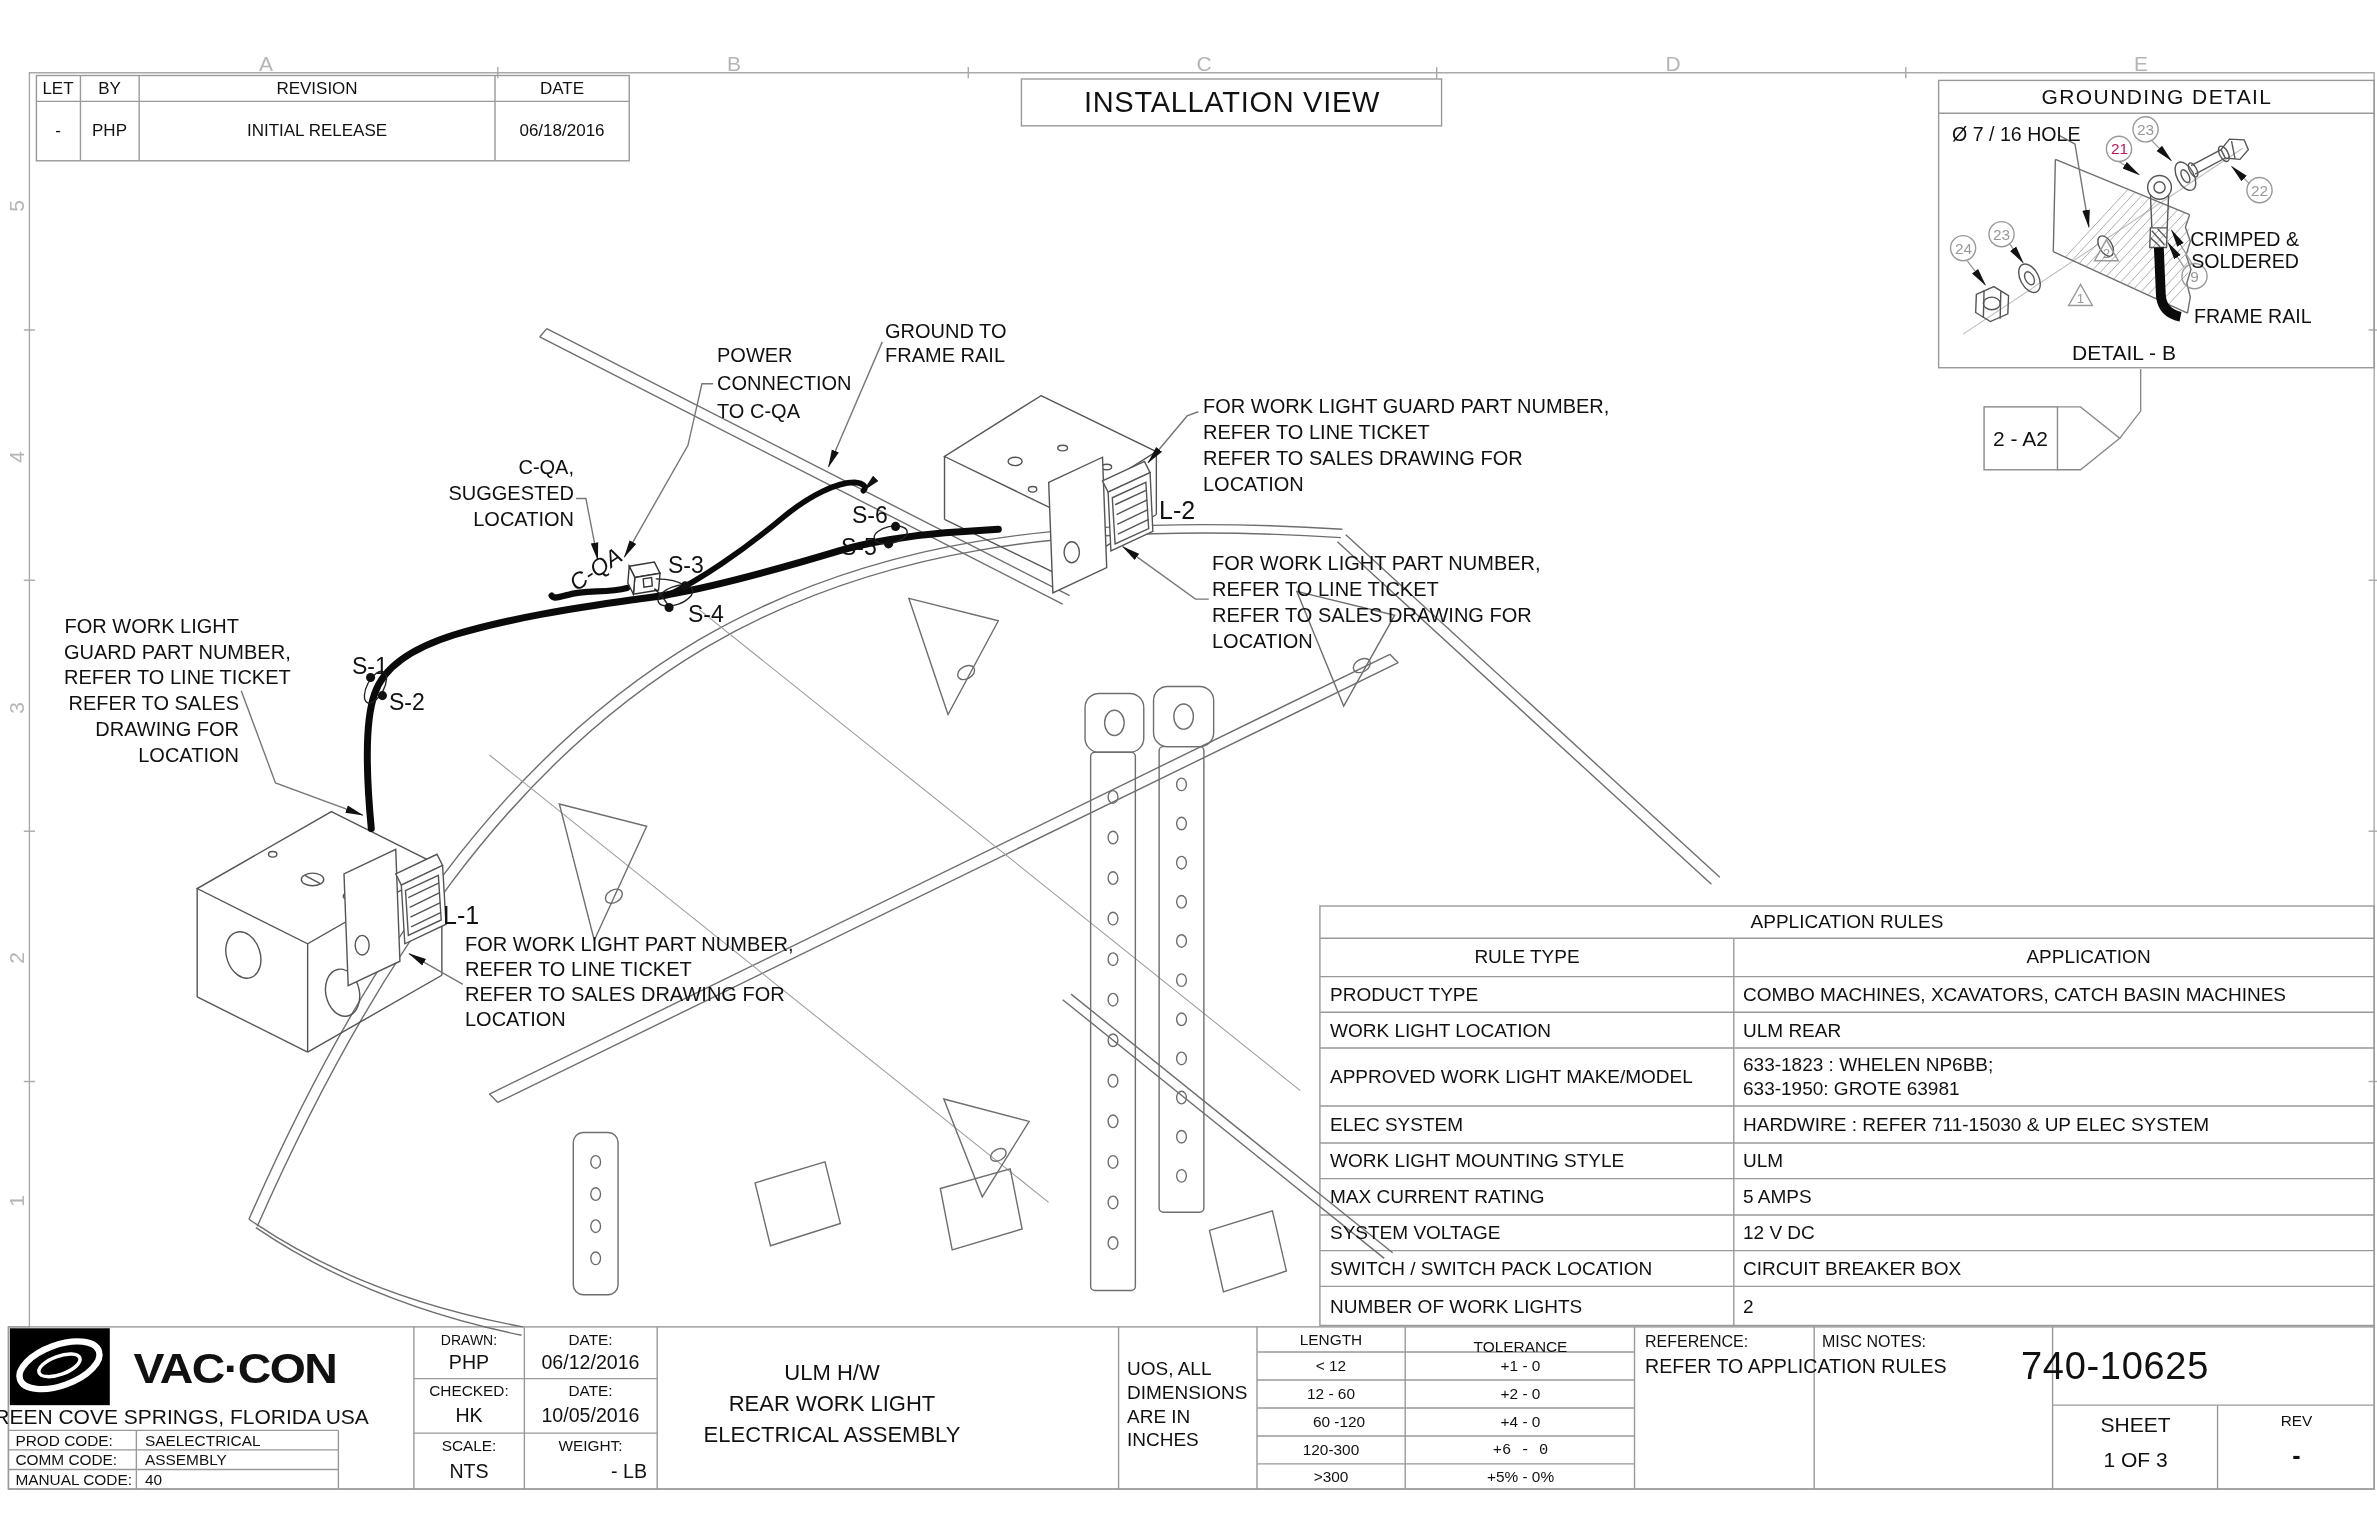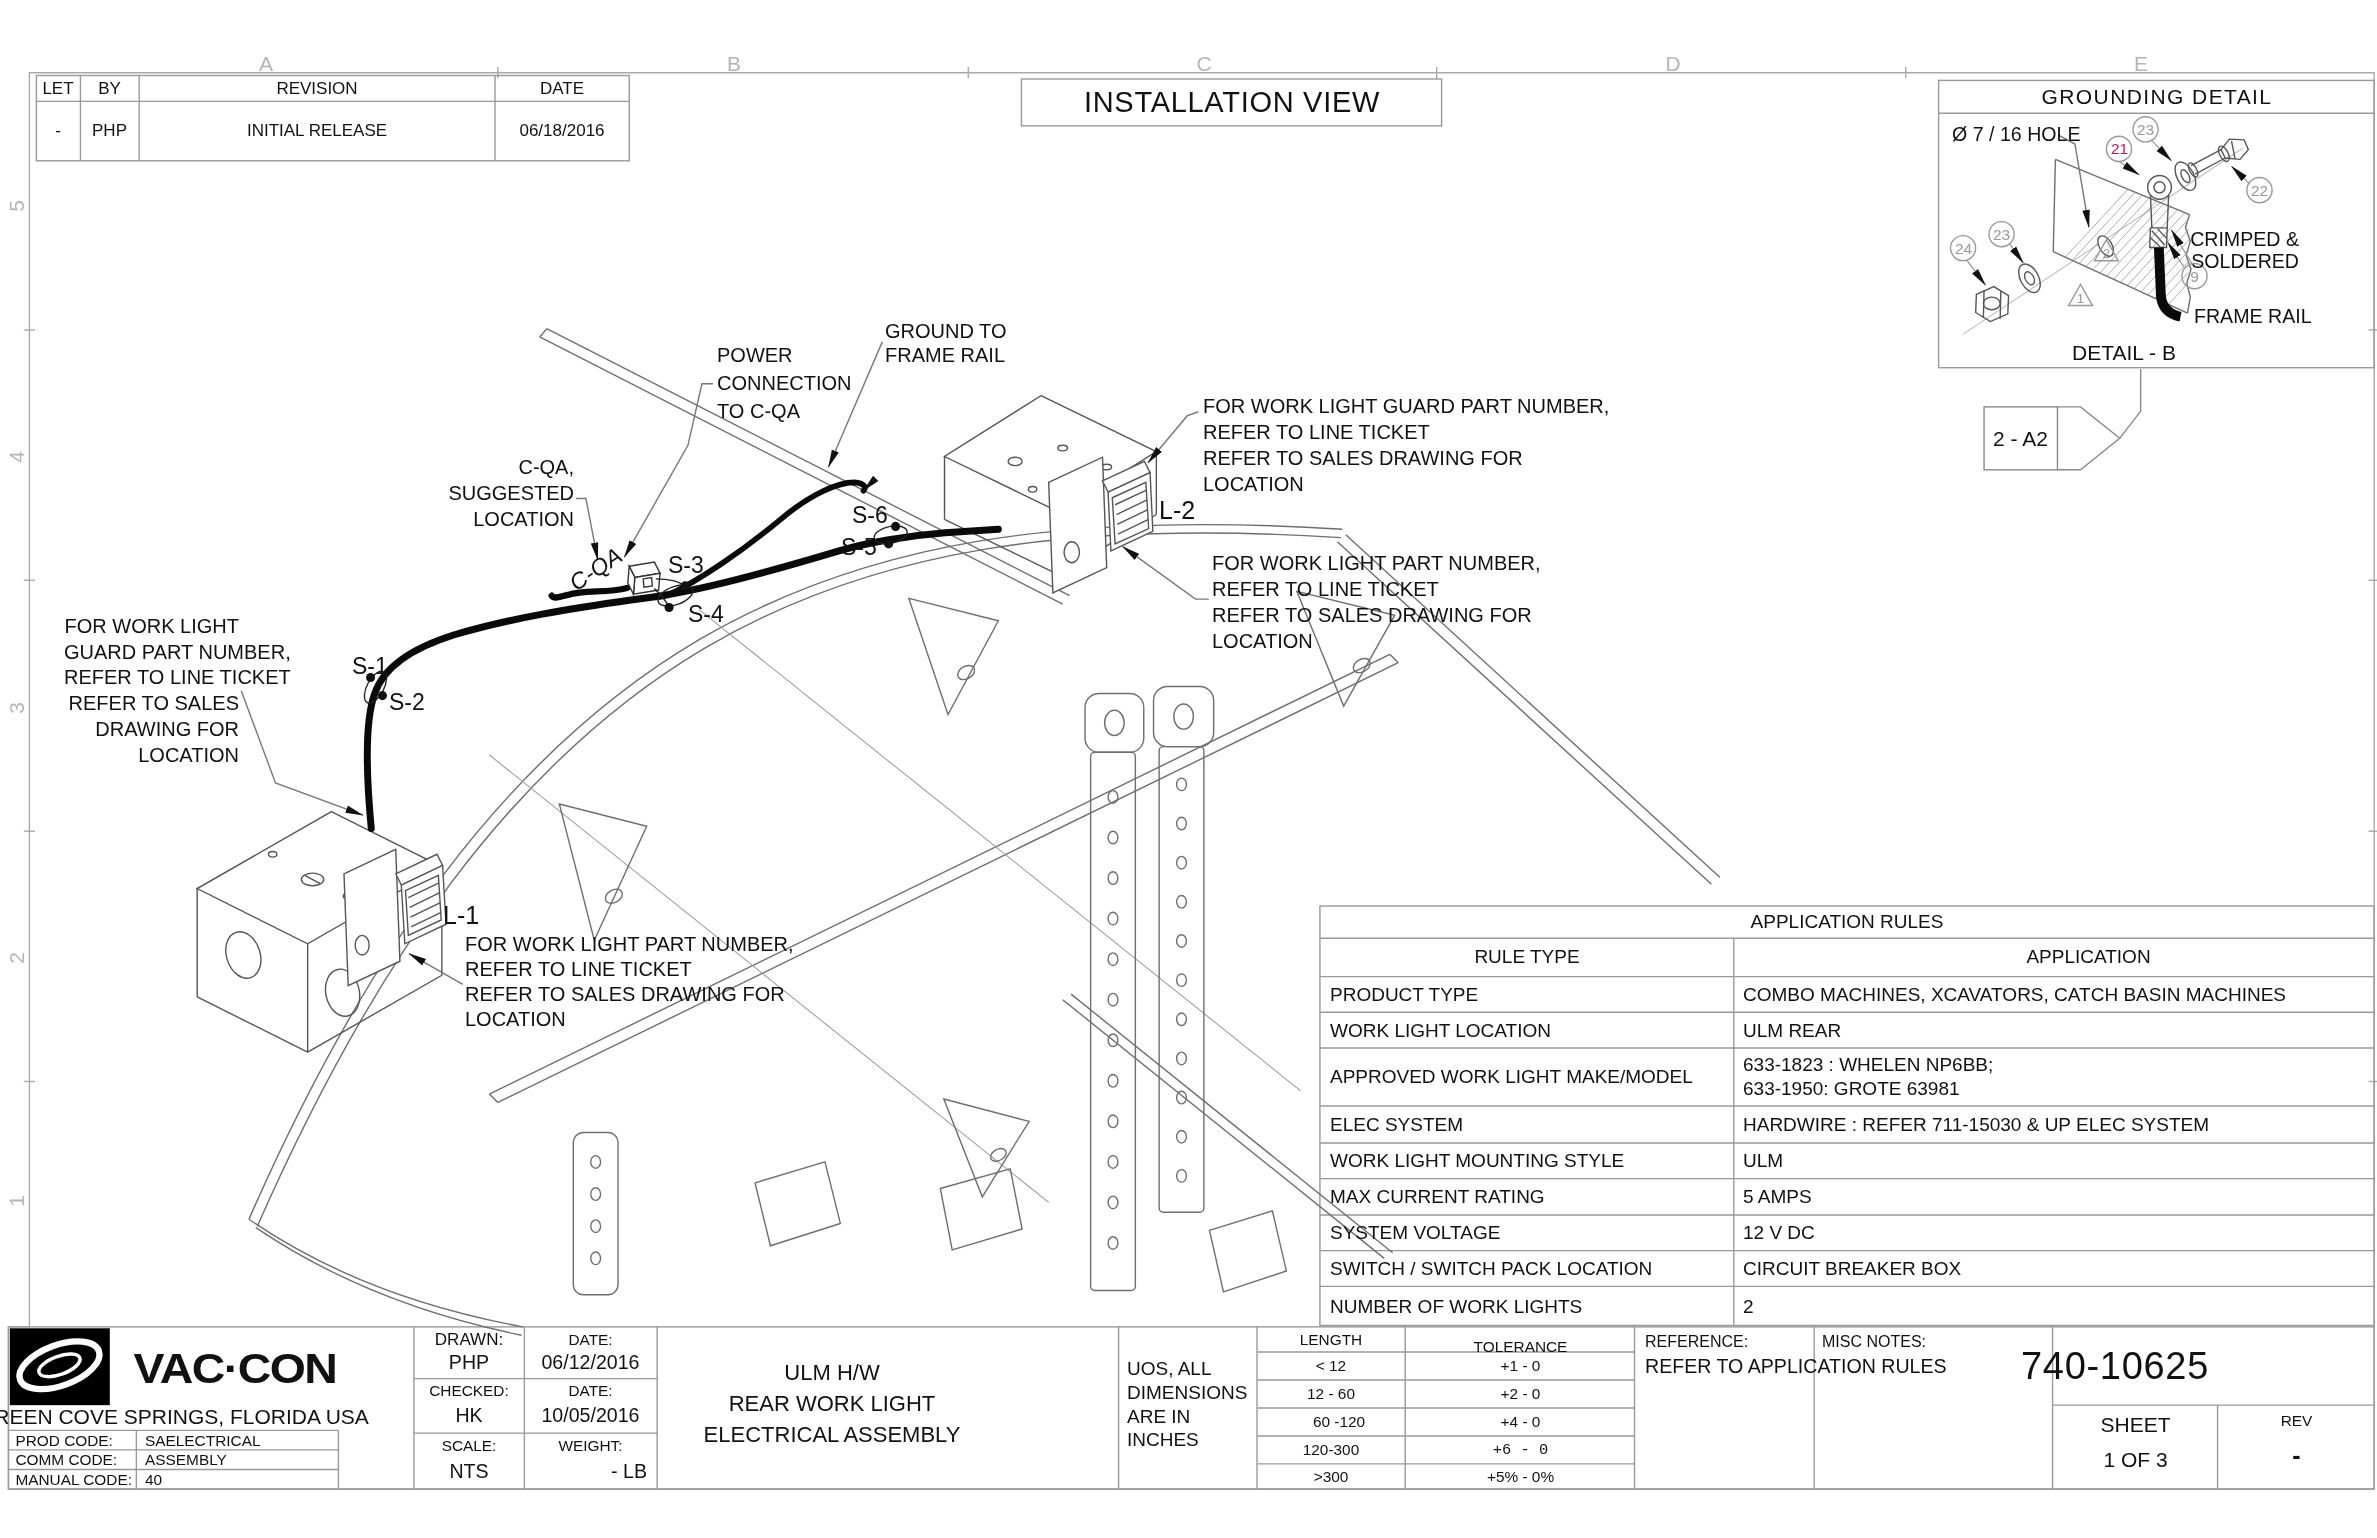--- a/index.html
+++ b/index.html
@@ -455,21 +455,21 @@
   <div class="cell cl" style="left:1743px;top:1287px;width:632px;height:39px;font-size:19px;">2</div>
 
   <div class="cell" style="left:114px;top:1337px;width:224px;height:62px;font-size:43px;font-weight:bold;letter-spacing:-1.4px;transform:scaleX(1.08);transform-origin:left center;">VAC·CON</div>
   <div class="cell" style="left:8.4px;top:1404px;width:330px;height:25px;font-size:21px;">GREEN COVE SPRINGS, FLORIDA USA</div>
   <div class="cell cl" style="left:15.4px;top:1431px;width:121px;height:19.6px;font-size:15.4px;">PROD CODE:</div>
   <div class="cell cl" style="left:145px;top:1431px;width:194px;height:19.6px;font-size:15.4px;">SAELECTRICAL</div>
   <div class="cell cl" style="left:15.4px;top:1450px;width:121px;height:19.6px;font-size:15.4px;">COMM CODE:</div>
   <div class="cell cl" style="left:145px;top:1450px;width:194px;height:19.6px;font-size:15.4px;">ASSEMBLY</div>
   <div class="cell cl" style="left:15.4px;top:1470px;width:121px;height:19.6px;font-size:15.4px;">MANUAL CODE:</div>
   <div class="cell cl" style="left:145px;top:1470px;width:194px;height:19.6px;font-size:15.4px;">40</div>
-  <div class="cell" style="left:414px;top:1329px;width:110px;height:21px;font-size:17px;text-align:center;">DRAWN:</div>
+  <div class="cell" style="left:414px;top:1329px;width:110px;height:21px;font-size:14px;text-align:center;">DRAWN:</div>
   <div class="cell" style="left:414px;top:1348px;width:110px;height:28px;font-size:19.6px;">PHP</div>
   <div class="cell" style="left:524px;top:1329px;width:133px;height:21px;font-size:15.4px;">DATE:</div>
   <div class="cell" style="left:524px;top:1348px;width:133px;height:28px;font-size:19.6px;">06/12/2016</div>
   <div class="cell" style="left:414px;top:1380px;width:110px;height:21px;font-size:15.4px;">CHECKED:</div>
   <div class="cell" style="left:414px;top:1401px;width:110px;height:28px;font-size:19.6px;">HK</div>
   <div class="cell" style="left:524px;top:1380px;width:133px;height:21px;font-size:15.4px;">DATE:</div>
   <div class="cell" style="left:524px;top:1401px;width:133px;height:28px;font-size:19.6px;">10/05/2016</div>
   <div class="cell" style="left:414px;top:1435px;width:110px;height:22.4px;font-size:15.4px;">SCALE:</div>
   <div class="cell" style="left:414px;top:1457px;width:110px;height:28px;font-size:19.6px;">NTS</div>
   <div class="cell" style="left:524px;top:1435px;width:133px;height:22.4px;font-size:15.4px;">WEIGHT:</div>

